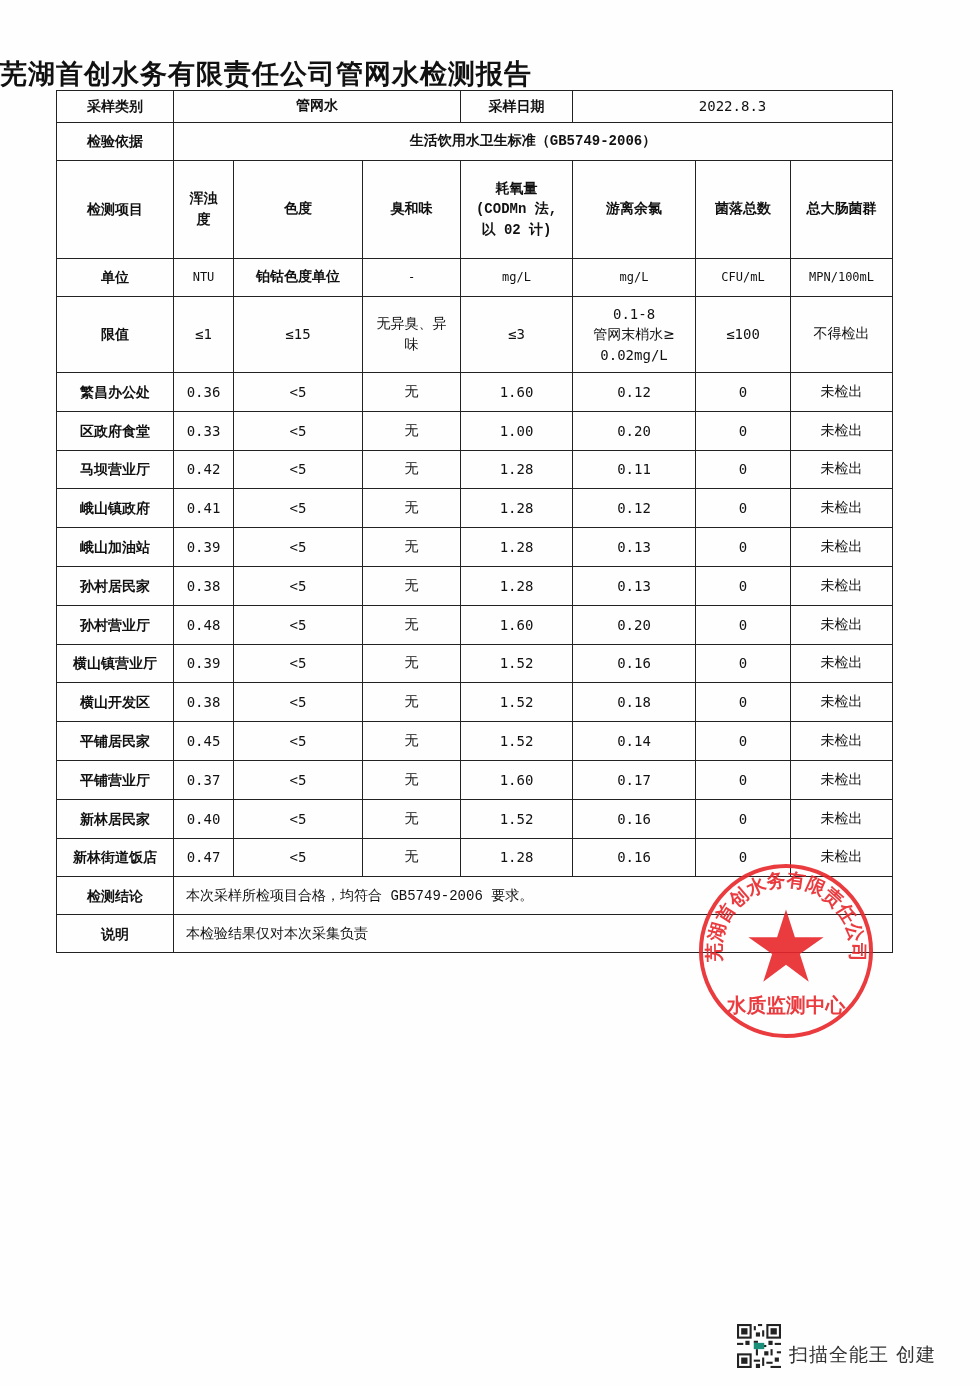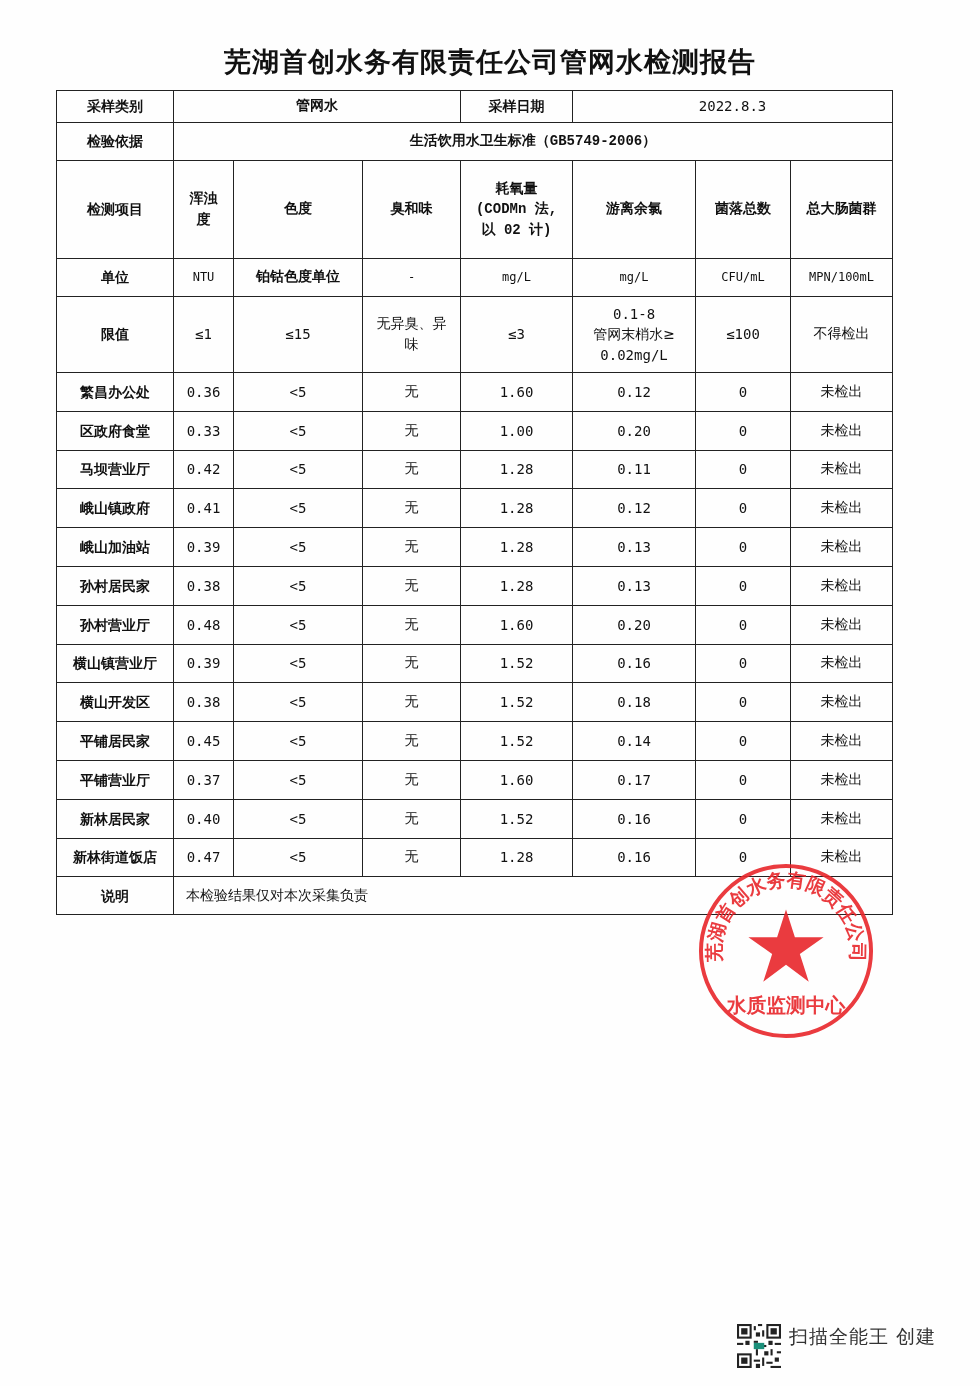--- a/index.html
+++ b/index.html
@@ -5,22 +5,22 @@
   html, body { margin: 0; padding: 0; }
   body {
     width: 980px; height: 1386px;
     background: #fefefe;
     position: relative;
     font-family: "DejaVu Serif", "Liberation Serif", serif;
     color: #111;
     overflow: hidden;
   }
   .title {
-    position: absolute; left: 0; top: 44px; width: 980px;
-    text-align: center;
+    position: absolute; left: 0; top: 56px; width: 980px;
+    text-align: left;
     font-family: "DejaVu Sans", sans-serif;
     font-size: 27px; font-weight: bold; letter-spacing: 1px;
     color: #111;
   }
   table.report {
     position: absolute; left: 56px; top: 90px;
     width: 836px;
     border-collapse: collapse;
     table-layout: fixed;
     font-size: 14px;
@@ -40,21 +40,21 @@
   .small { font-size: 12px; }
 
   .stamp {
     position: absolute; left: 697px; top: 862px;
     width: 178px; height: 178px;
     pointer-events: none;
     opacity: 0.9;
   }
   .footer {
     position: absolute; left: 737px; top: 1324px;
-    display: flex; align-items: flex-start; gap: 8px;
+    display: flex; align-items: flex-end; gap: 8px;
   }
   .qr { width: 44px; height: 44px; }
   .footer-text {
     font-family: "DejaVu Sans", sans-serif;
     font-size: 19px; color: #333; letter-spacing: 1px;
   }
 </style>
 </head>
 <body>
 
@@ -268,20 +268,24 @@
       </tr>
       <tr style="height: 38.8px;">
         <td class="rowname">新林街道饭店</td>
         <td class="num">0.47</td>
         <td class="num">&lt;5</td>
         <td class="hdr" style="font-weight: normal;">无</td>
         <td class="num">1.28</td>
         <td class="num">0.16</td>
         <td class="num">0</td>
         <td class="hdr" style="font-weight: normal;">未检出</td>
+      </tr>
+      <tr style="height: 38px;">
+        <td class="rowname">检测结论</td>
+        <td colspan="7" class="hdr left" style="font-weight: normal;">本次采样所检项目合格，均符合 GB5749-2006 要求。</td>
       </tr>
       <tr style="height: 38px;">
         <td class="rowname">说明</td>
         <td colspan="7" class="hdr left" style="font-weight: normal;">本检验结果仅对本次采集负责</td>
       </tr>
     </tbody>
 </table>
 
 <svg class="stamp" viewBox="0 0 180 180">
   <defs>

